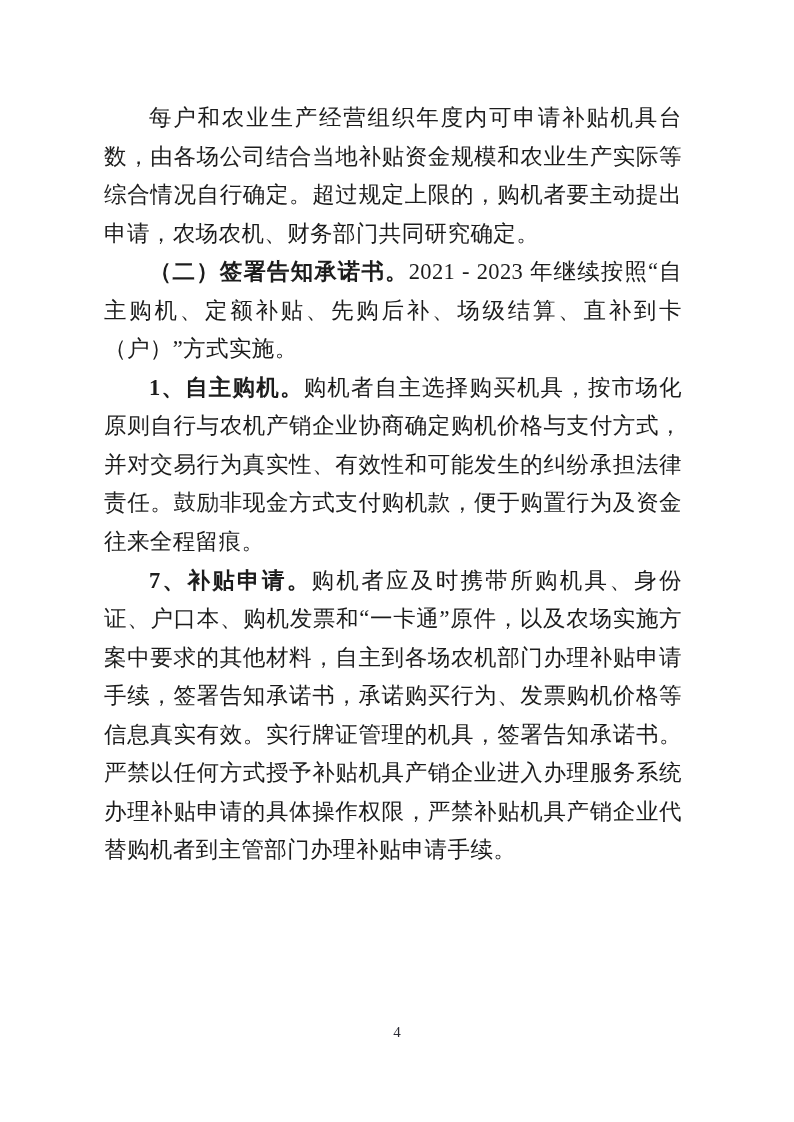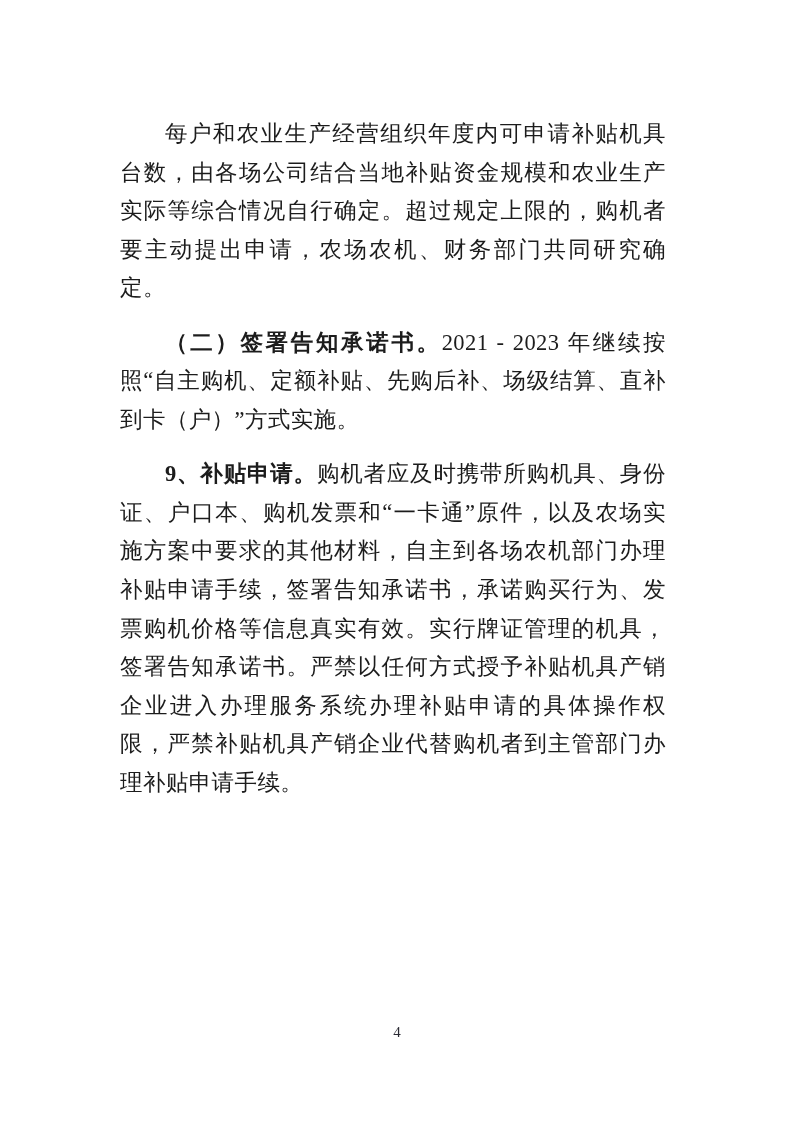--- a/index.html
+++ b/index.html
@@ -21,21 +21,21 @@
     top: 99px;
     width: 578px;
     font-size: 22.5px;
     line-height: 38.55px;
     color: #1c1c1c;
     text-align: justify;
     text-justify: inter-character;
     letter-spacing: 0.4px;
   }
   .para {
-    margin: 16px;
+    margin: 0;
     padding: 0;
     text-indent: 2em;
   }
   .para .lead {
     font-weight: 700;
   }
   .page-number {
     position: absolute;
     top: 1024px;
     left: 0;
@@ -46,16 +46,17 @@
     font-family: "Liberation Serif", "DejaVu Serif", serif;
   }
 </style>
 </head>
 <body>
 
 <div class="page">
   <div class="doc-body">
     <p class="para"><span class="lead"></span><span>每户和农业生产经营组织年度内可申请补贴机具台数，由各场公司结合当地补贴资金规模和农业生产实际等综合情况自行确定。超过规定上限的，购机者要主动提出申请，农场农机、财务部门共同研究确定。</span></p>
     <p class="para"><span class="lead">（二）签署告知承诺书。</span><span>2021 - 2023 年继续按照“自主购机、定额补贴、先购后补、场级结算、直补到卡（户）”方式实施。</span></p>
-    <p class="para"><span class="lead">9、补贴申请。</span><span>购机者应及时携带所购机具、身份证、户口本、购机发票和“一卡通”原件，以及农场实施方案中要求的其他材料，自主到各场农机部门办理补贴申请手续，签署告知承诺书，承诺购买行为、发票购机价格等信息真实有效。实行牌证管理的机具，签署告知承诺书。严禁以任何方式授予补贴机具产销企业进入办理服务系统办理补贴申请的具体操作权限，严禁补贴机具产销企业代替购机者到主管部门办理补贴申请手续。</span></p>
+    <p class="para"><span class="lead">1、自主购机。</span><span>购机者自主选择购买机具，按市场化原则自行与农机产销企业协商确定购机价格与支付方式，并对交易行为真实性、有效性和可能发生的纠纷承担法律责任。鼓励非现金方式支付购机款，便于购置行为及资金往来全程留痕。</span></p>
+    <p class="para"><span class="lead">7、补贴申请。</span><span>购机者应及时携带所购机具、身份证、户口本、购机发票和“一卡通”原件，以及农场实施方案中要求的其他材料，自主到各场农机部门办理补贴申请手续，签署告知承诺书，承诺购买行为、发票购机价格等信息真实有效。实行牌证管理的机具，签署告知承诺书。严禁以任何方式授予补贴机具产销企业进入办理服务系统办理补贴申请的具体操作权限，严禁补贴机具产销企业代替购机者到主管部门办理补贴申请手续。</span></p>
   </div>
   <div class="page-number">4</div>
 </div>
 
 </body></html>

